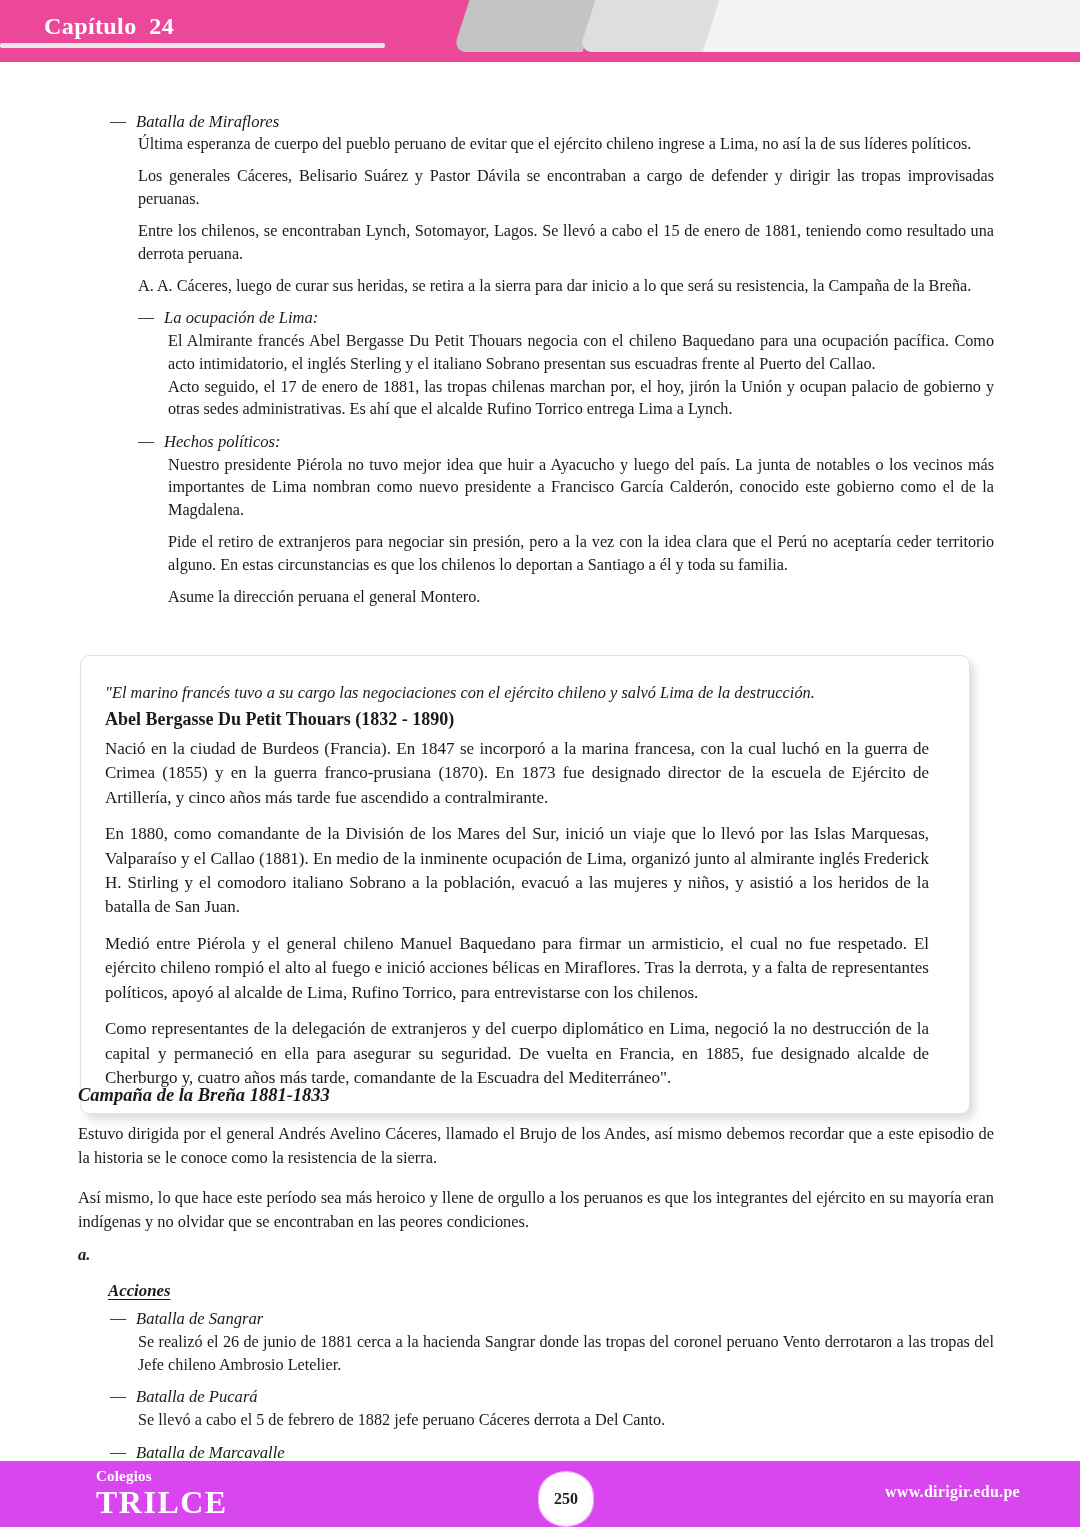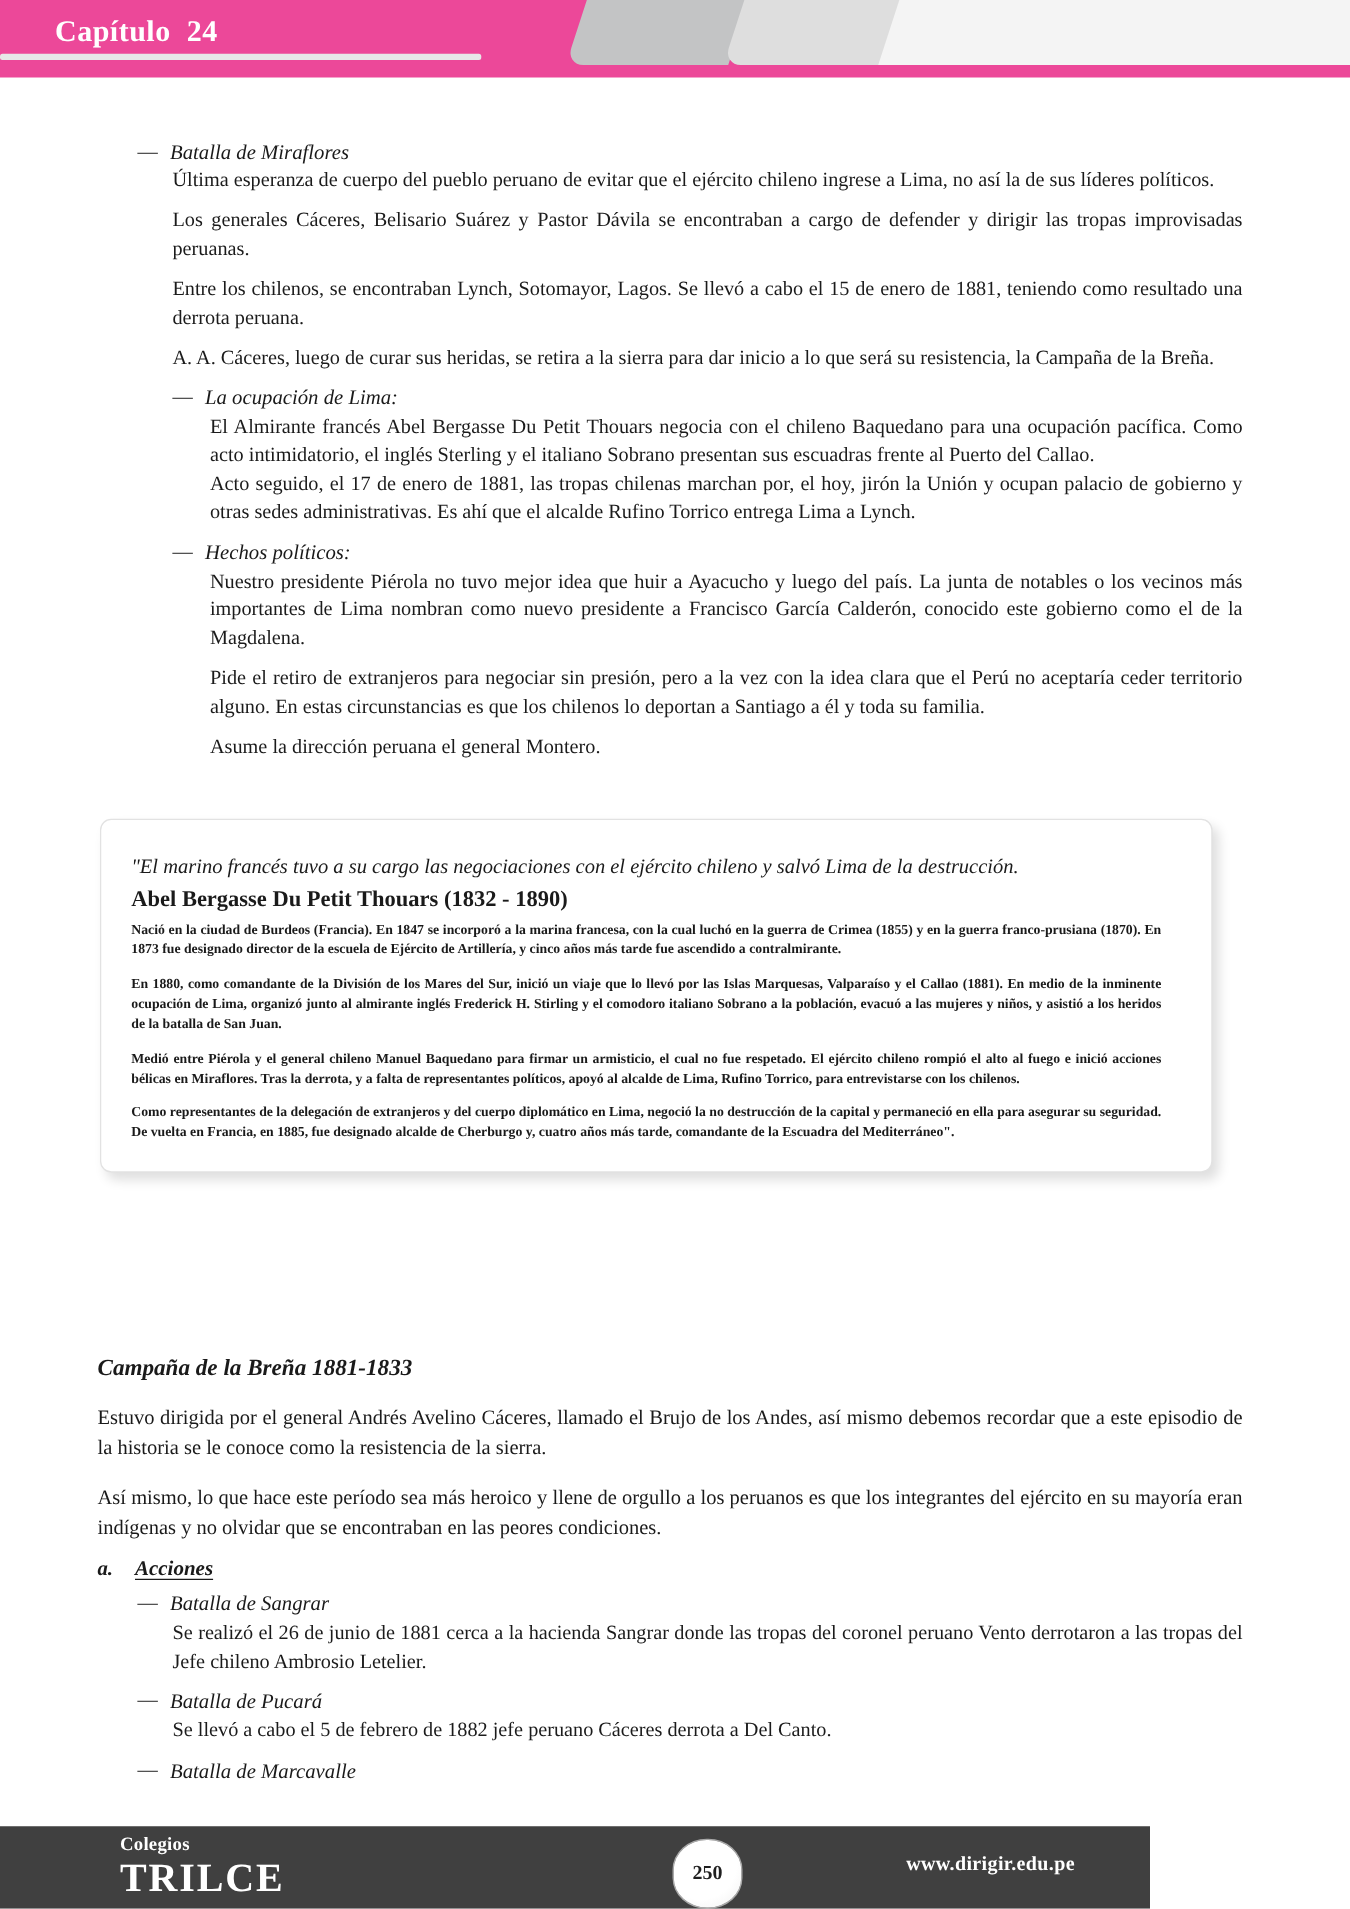--- a/index.html
+++ b/index.html
@@ -137,25 +137,24 @@
     margin: 0 0 4px 0;
   }
   .infobox .person-name {
     font-family: "Liberation Serif", serif;
     font-weight: bold;
     font-size: 18px;
     margin: 0 0 7px 0;
   }
   .infobox p.bio {
     font-family: "Liberation Serif", serif;
-    font-size: 11px;
+    font-size: 17px;
     line-height: 1.44;
     text-align: justify;
     margin: 0 16px 12px 0;
-    font-weight: bold;
   }
   .infobox p.bio:last-child { margin-bottom: 0; }
 
   
   .section-wrap {
     position: absolute;
     left: 0;
     top: 1085px;
     width: 1080px;
   }
@@ -191,30 +190,31 @@
     font-weight: bold;
     font-style: italic;
     font-size: 16.6px;
   }
   .ord-label {
     font-weight: bold;
     font-style: italic;
     font-size: 16.8px;
     text-decoration: underline;
     text-underline-offset: 3px;
+    margin-top: 36px;
   }
 
   
   .footer {
     position: absolute;
     left: 0;
     top: 1461px;
-    width: 920px;
+    width: 1080px;
     height: 66px;
-    background: #404040;
+    background: #d946ef;
   }
   .logo-block {
     position: absolute;
     left: 96px;
     top: 8px;
     color: #ffffff;
     font-family: "Liberation Serif", serif;
     line-height: 1;
   }
   .logo-sm {

